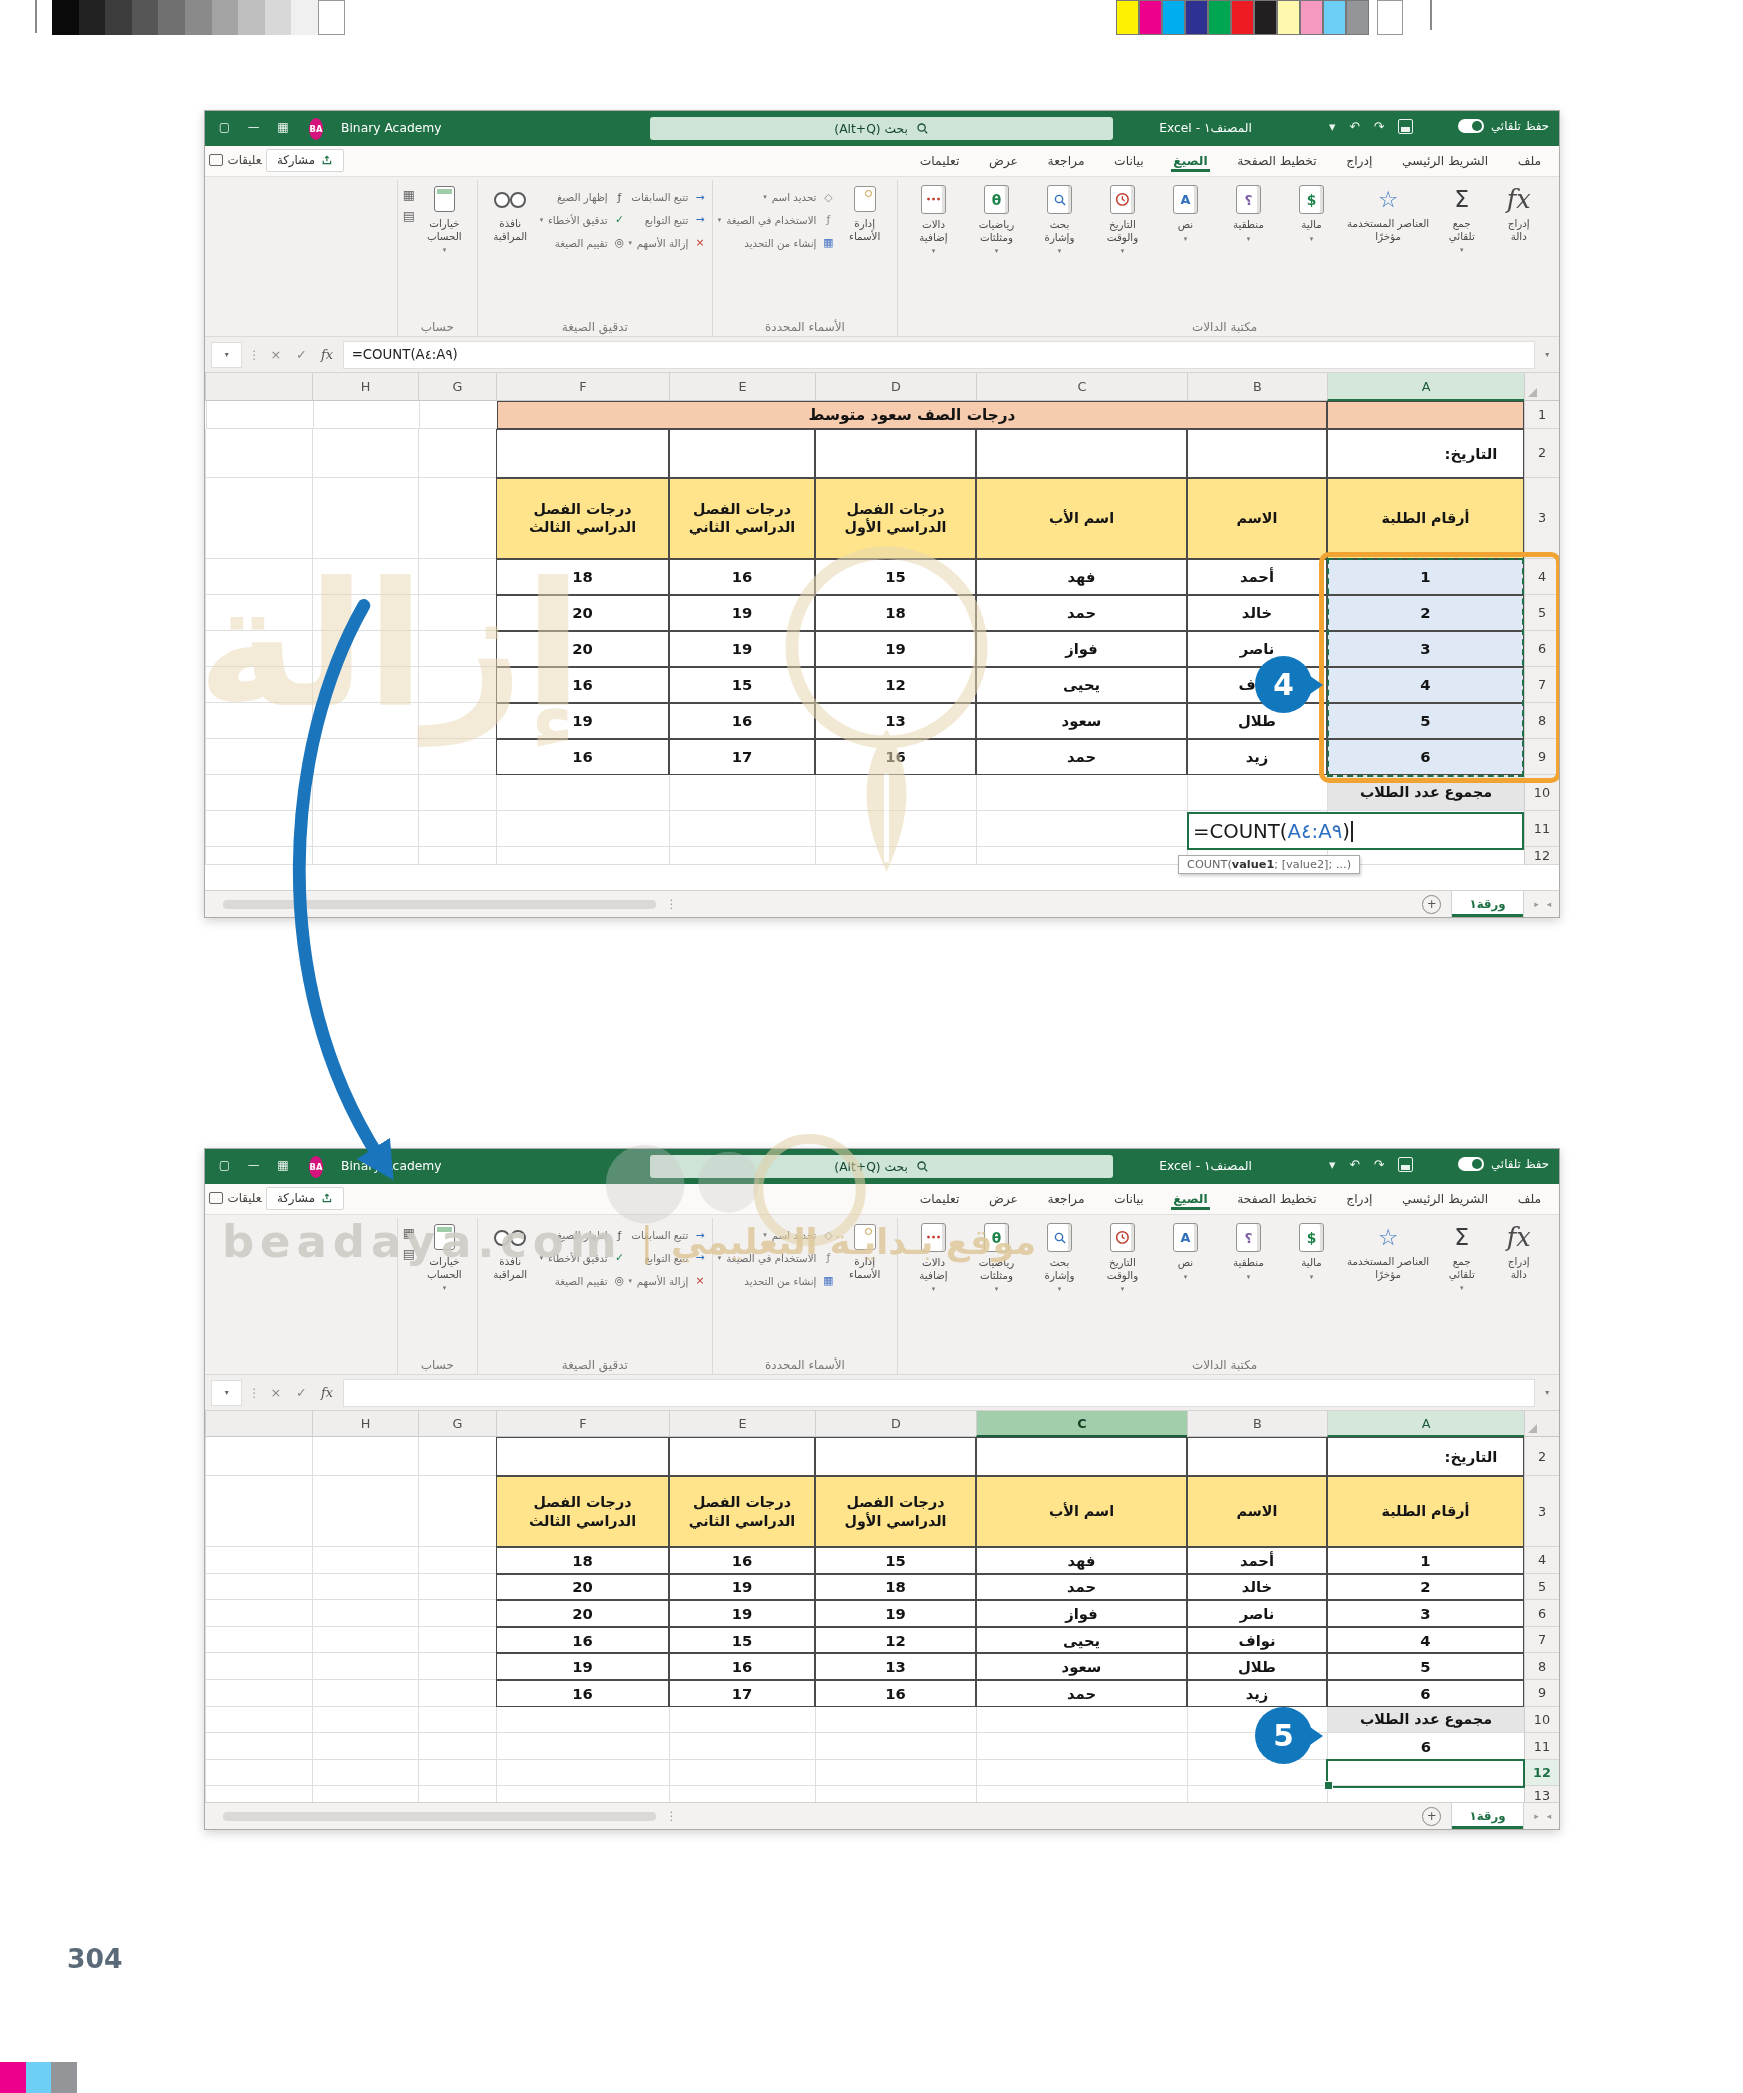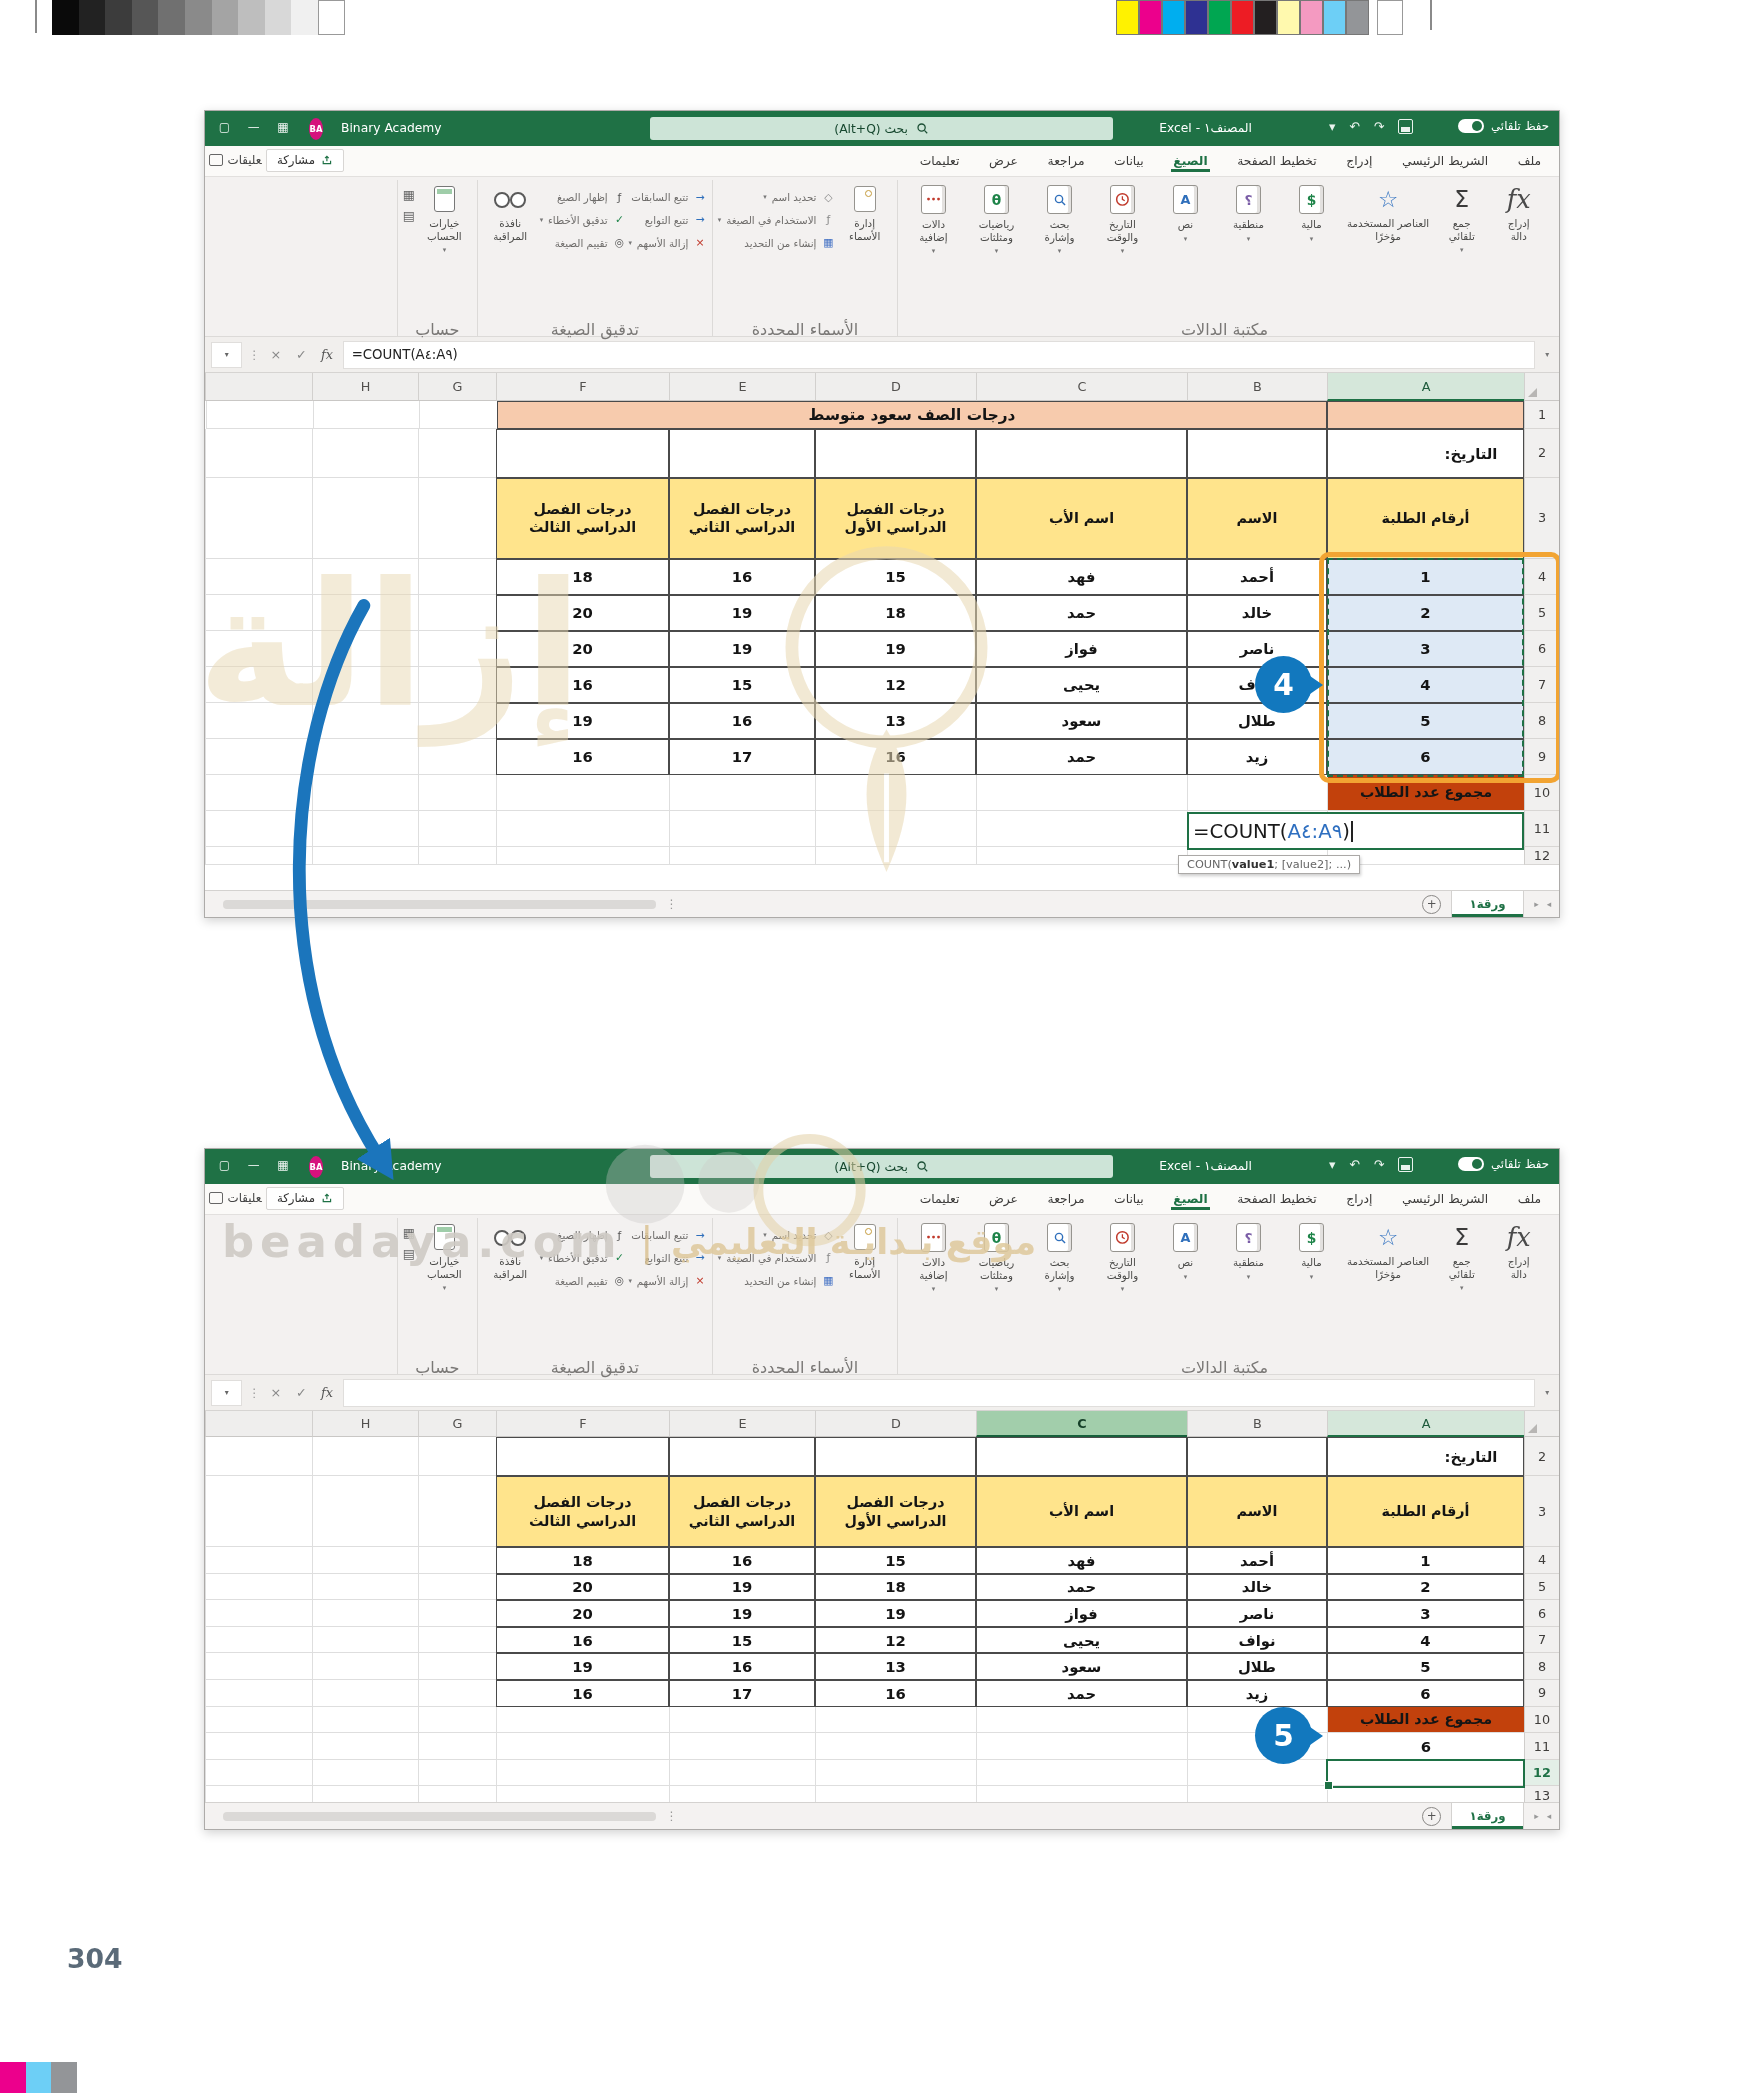--- a/index.html
+++ b/index.html
@@ -52,21 +52,21 @@
   .share-btn{position:absolute;left:61px;top:3px;height:22.7px;display:flex;align-items:center;gap:5.9px;background:#fff;
     border:1px solid #D8D6D4;border-radius:2px;padding:0 9.9px;font-size:11.8px;color:#333;direction:rtl;box-sizing:border-box;}
   .comments{position:absolute;left:3.9px;top:3px;height:22.7px;width:53px;overflow:hidden;display:flex;align-items:center;
     gap:4.9px;font-size:11.8px;color:#444;}
   .cmt-ic{width:11.8px;height:9.9px;border:1.5px solid #666;border-radius:2px;flex:none;}
 
   .ribbon{height:156px;background:#F3F1F0;border-bottom:1px solid #DCDAD8;display:flex;direction:rtl;
     padding:3.9px 7.9px 0;flex:none;position:relative;}
   .grp{display:flex;flex-direction:column;padding:0 4.9px;border-left:1px solid #DCDAD8;}
   .grp-body{flex:1;display:flex;direction:rtl;align-items:flex-start;gap:2px;}
-  .grp-label{height:16.7px;text-align:center;font-size:16px;color:#7A7876;margin-top:36px;}
+  .grp-label{height:16.7px;text-align:center;font-size:12px;color:#7A7876;margin-top:36px;}
   .bigbtn{min-width:49px;display:flex;flex-direction:column;align-items:center;padding:4.9px 3px 0;gap:3.9px;text-align:center;}
   .bigbtn.wide{max-width:87px;}
   .bigbtn .lb,.libbtn .lb{font-size:10.3px;color:#4A4A48;line-height:1.25;white-space:pre-line;text-align:center;}
   .chev{font-size:6.9px;color:#777;}
   .ic{height:27.6px;display:flex;align-items:center;justify-content:center;}
   .fxic{font-family:"DejaVu Serif",serif;font-style:italic;font-size:25.6px;color:#4a4a4a;}
   .sigma{font-size:23.6px;color:#3b3b3b;}
   .star{font-size:22.7px;color:#3B78C3;}
   .libwrap{display:flex;direction:rtl;gap:2px;}
   .libbtn{width:61px;display:flex;flex-direction:column;align-items:center;gap:3.9px;padding-top:4.9px;}
@@ -111,21 +111,21 @@
   .gut{box-sizing:border-box;width:35px;background:#F1F0EF;border-left:1px solid #CFCDCB;border-bottom:1px solid #D8D6D4;
     display:flex;align-items:center;justify-content:center;font-size:12.8px;color:#3F3D3B;flex:none;}
   .gut.selrow{background:#E3EFE7;color:#1E7145;font-weight:700;}
   .bt{border:1px solid #4A4A4A;}
   .hd{background:#FFE48C;font-weight:700;font-size:14.3px;line-height:1.3;white-space:pre-line;text-align:center;}
   .org{background:#F7CBAD;}
   .banner{font-weight:700;font-size:15.3px;}
   .dt{justify-content:flex-start;padding-right:25.6px;font-weight:700;font-size:14.8px;}
   .nm{font-weight:700;}
   .num{font-weight:600;}
-  .ttl{background:#c2410c;font-weight:700;font-size:14.3px;color:#151515;}
+  .ttl{background:#e5e5e5;font-weight:700;font-size:14.3px;color:#151515;}
   .slf{background:#DEE9F5;}
 
   .ants{position:absolute;border:2px dashed #1E7145;pointer-events:none;z-index:5;box-sizing:border-box;}
   .callout{position:absolute;border:5.9px solid #F2A432;border-radius:9.9px;pointer-events:none;z-index:6;box-sizing:border-box;}
   .badge{position:absolute;width:57px;height:57px;background:#1278BE;border-radius:50%;display:flex;align-items:center;
     justify-content:center;color:#fff;font-size:29.6px;font-weight:700;z-index:12;}
   .badge::after{content:"";position:absolute;right:-10.8px;top:50%;transform:translateY(-50%);
     border-top:9.9px solid transparent;border-bottom:9.9px solid transparent;border-left:13.8px solid #1278BE;}
   .fedit{position:absolute;background:#fff;border:2px solid #1E7145;z-index:8;display:flex;align-items:center;
     direction:ltr;padding-left:3.9px;font-size:19.7px;color:#1a1a1a;box-sizing:border-box;}

